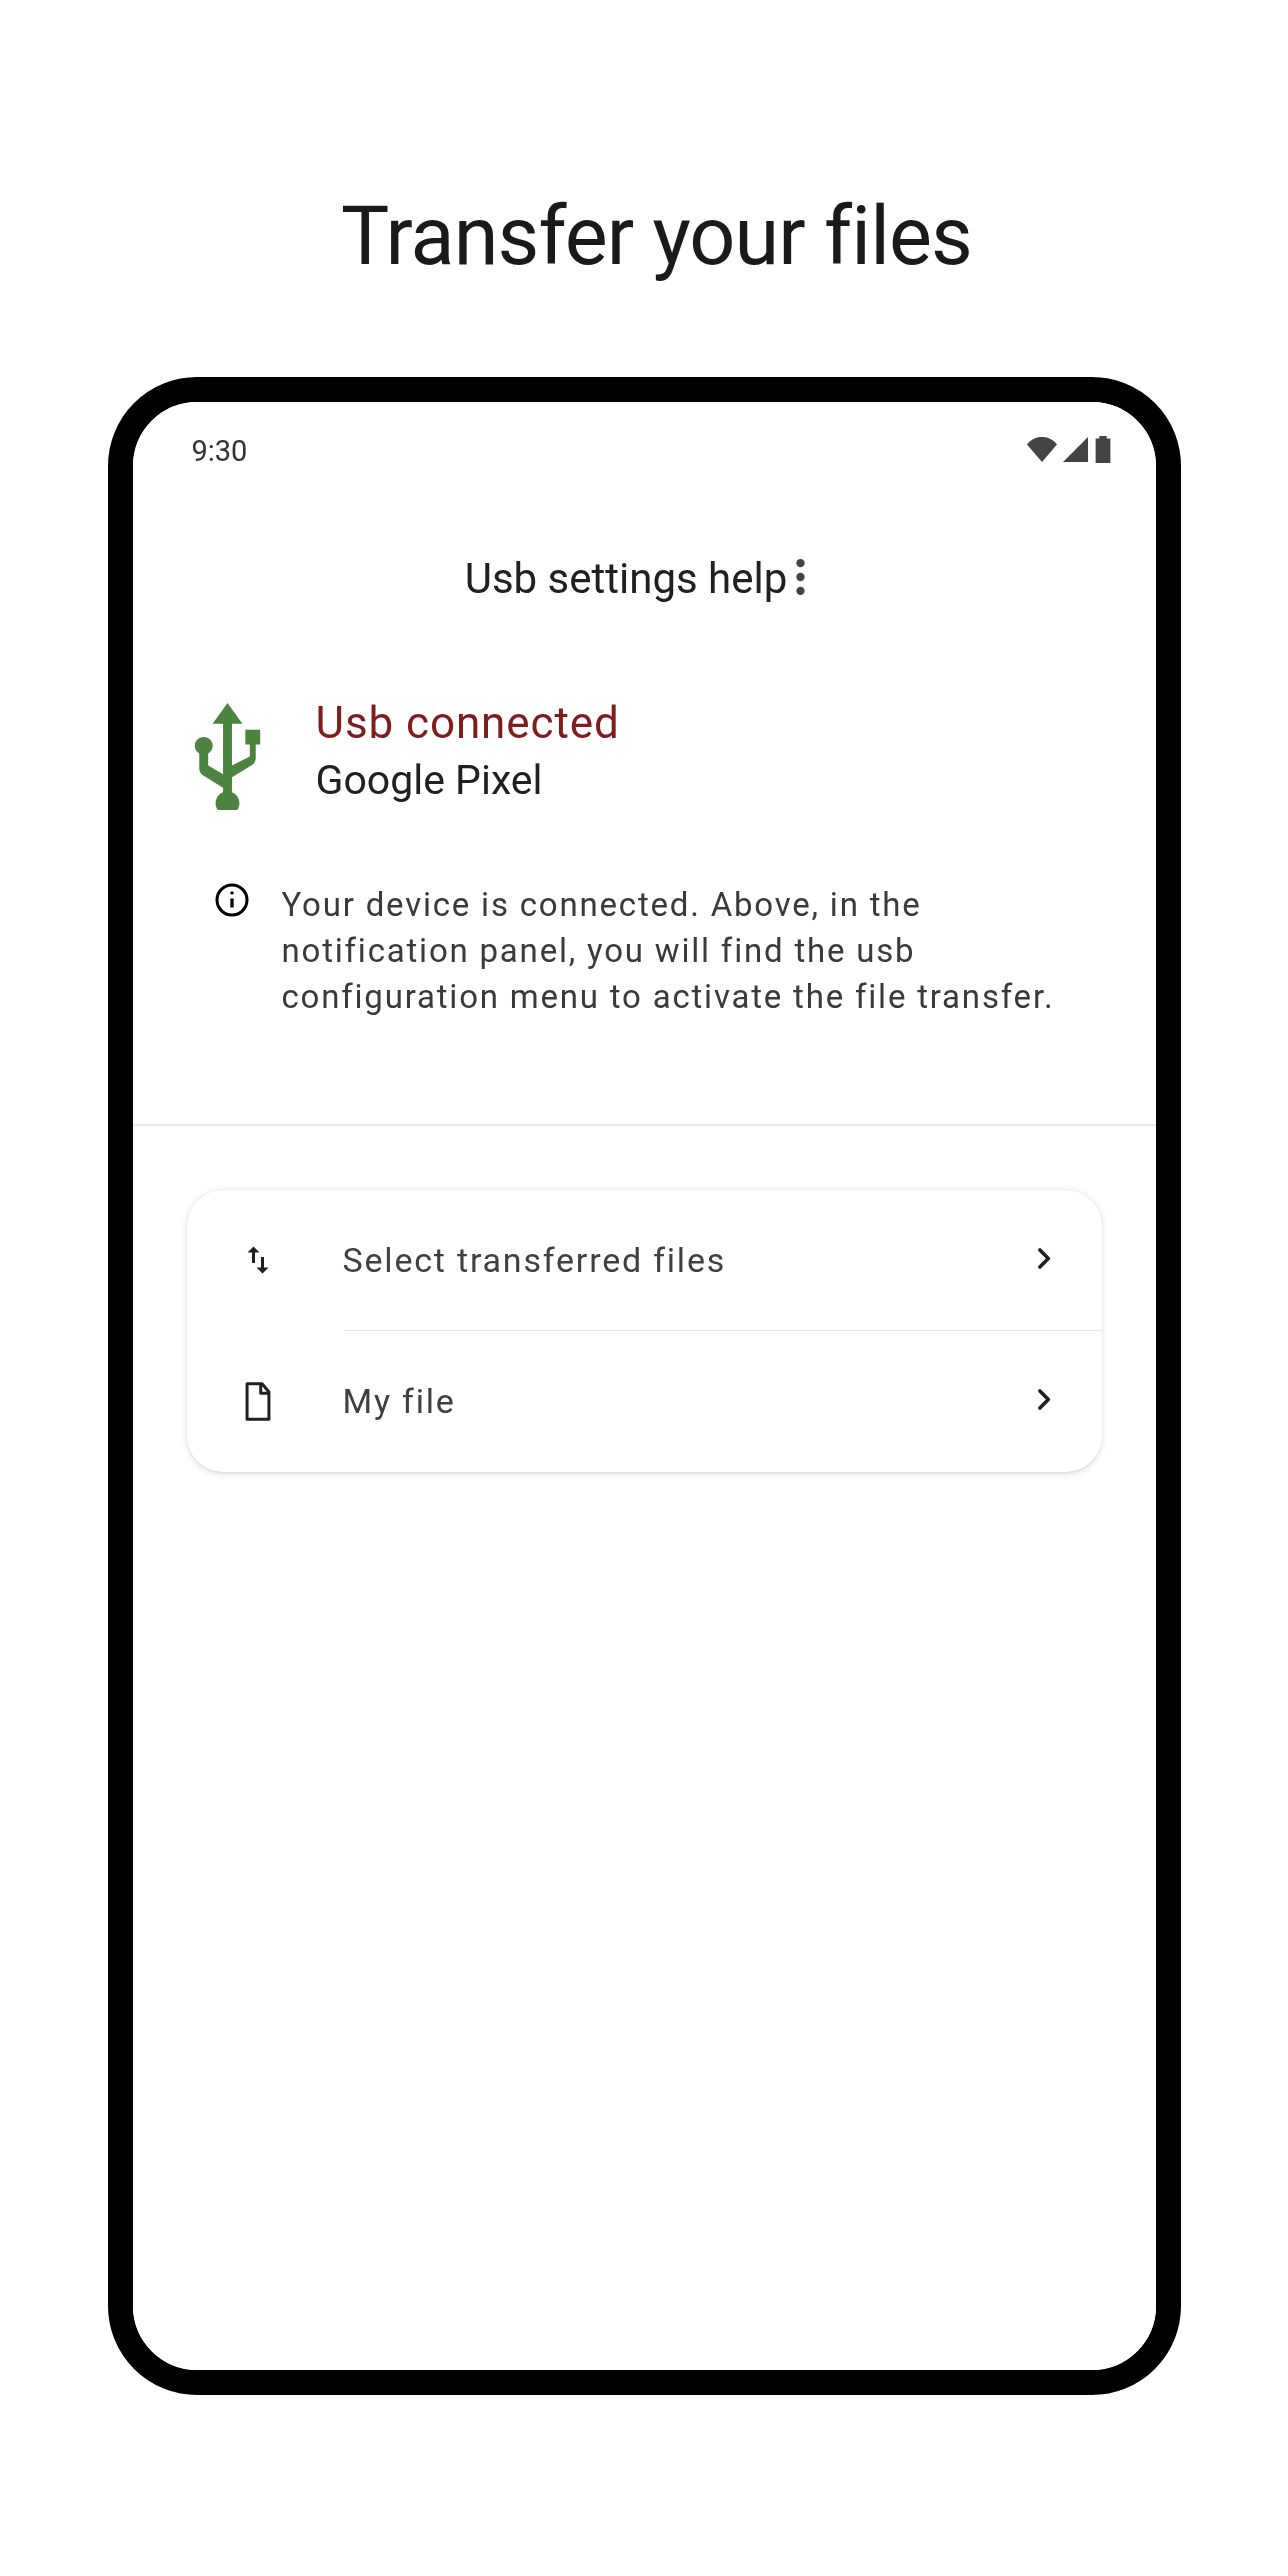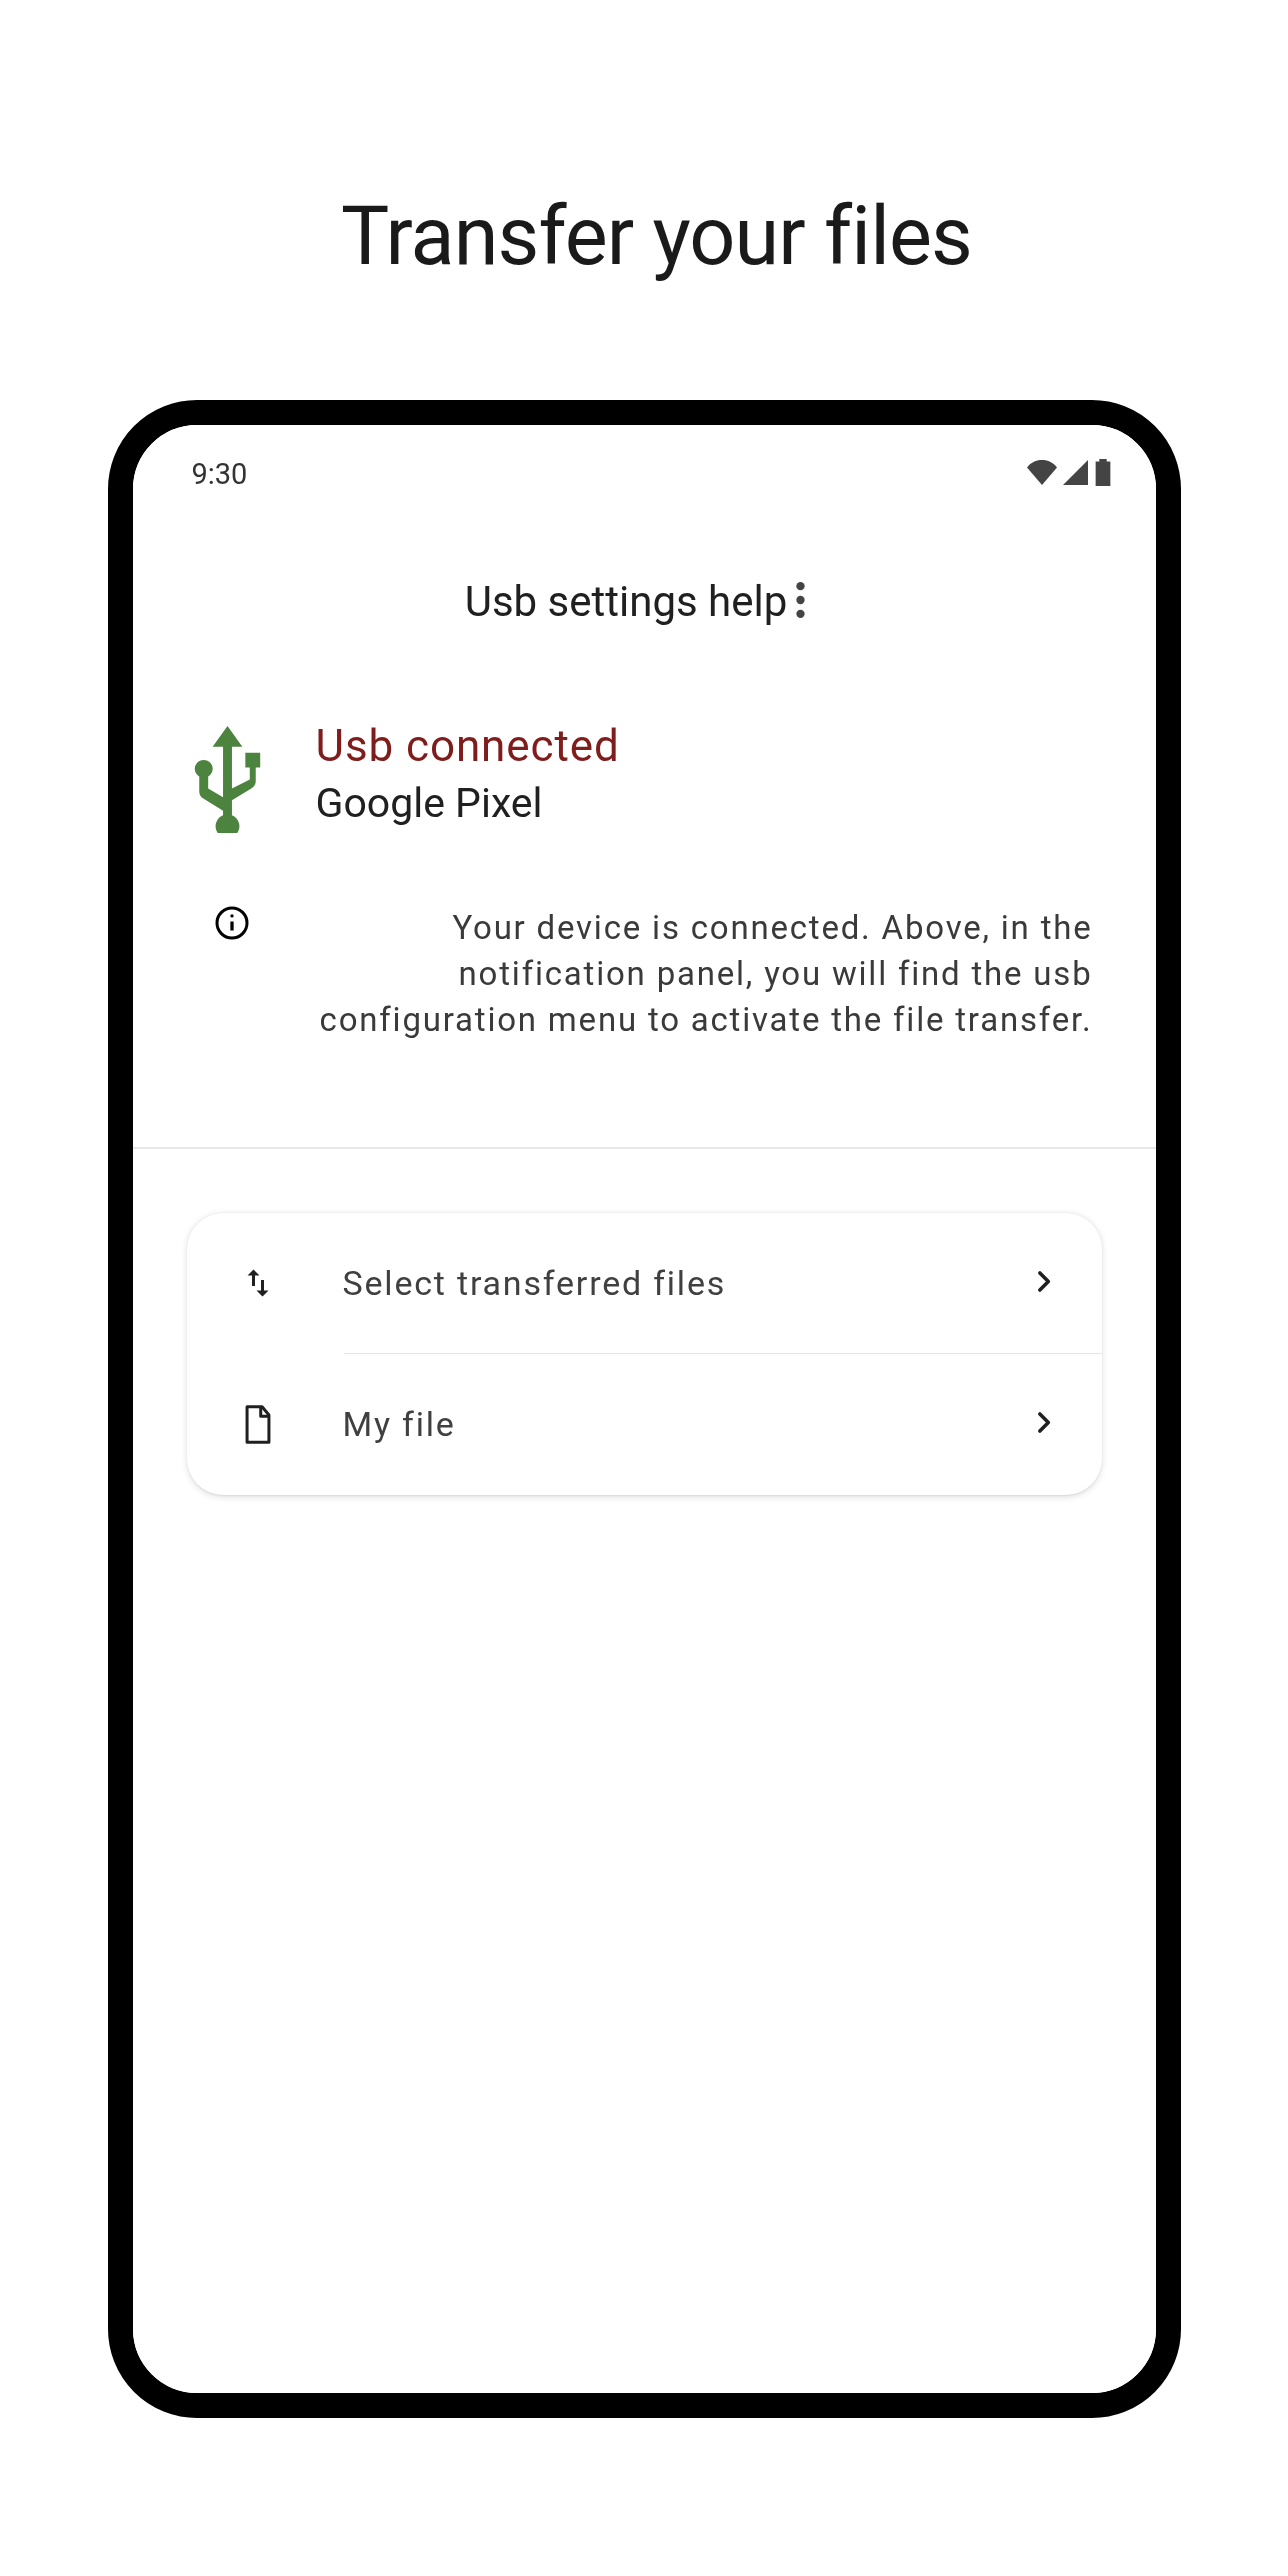--- a/index.html
+++ b/index.html
@@ -20,21 +20,21 @@
       font-size: 81px;
       font-weight: 400;
       color: #1a1a1a;
       text-align: center;
       margin-top: 188px;
       line-height: 1.2;
       letter-spacing: -0.9px;
       margin-left: 25px;
     }
     .phone-frame {
-      margin-top: 115px;
+      margin-top: 92px;
       width: 1073px;
       border: 25px solid #000000;
       border-radius: 89px;
       background: #ffffff;
       overflow: hidden;
       position: relative;
     }
     .phone-inner {
       width: 100%;
       background: #ffffff;
@@ -113,21 +113,20 @@
     .info-icon-wrap {
       padding-top: 0px;
     }
     .info-text {
       font-size: 33px;
       color: #3a3a3a;
       line-height: 1.4;
       letter-spacing: 1.8px;
       padding-right: 27px;
       font-weight: 400;
-      text-align: right;
     }
     .divider {
       height: 1.8px;
       background: #e8e8e8;
       margin-top: 68px;
     }
     .actions-card {
       margin: 64px 54px 0 54px;
       background: #ffffff;
       border-radius: 36px;

